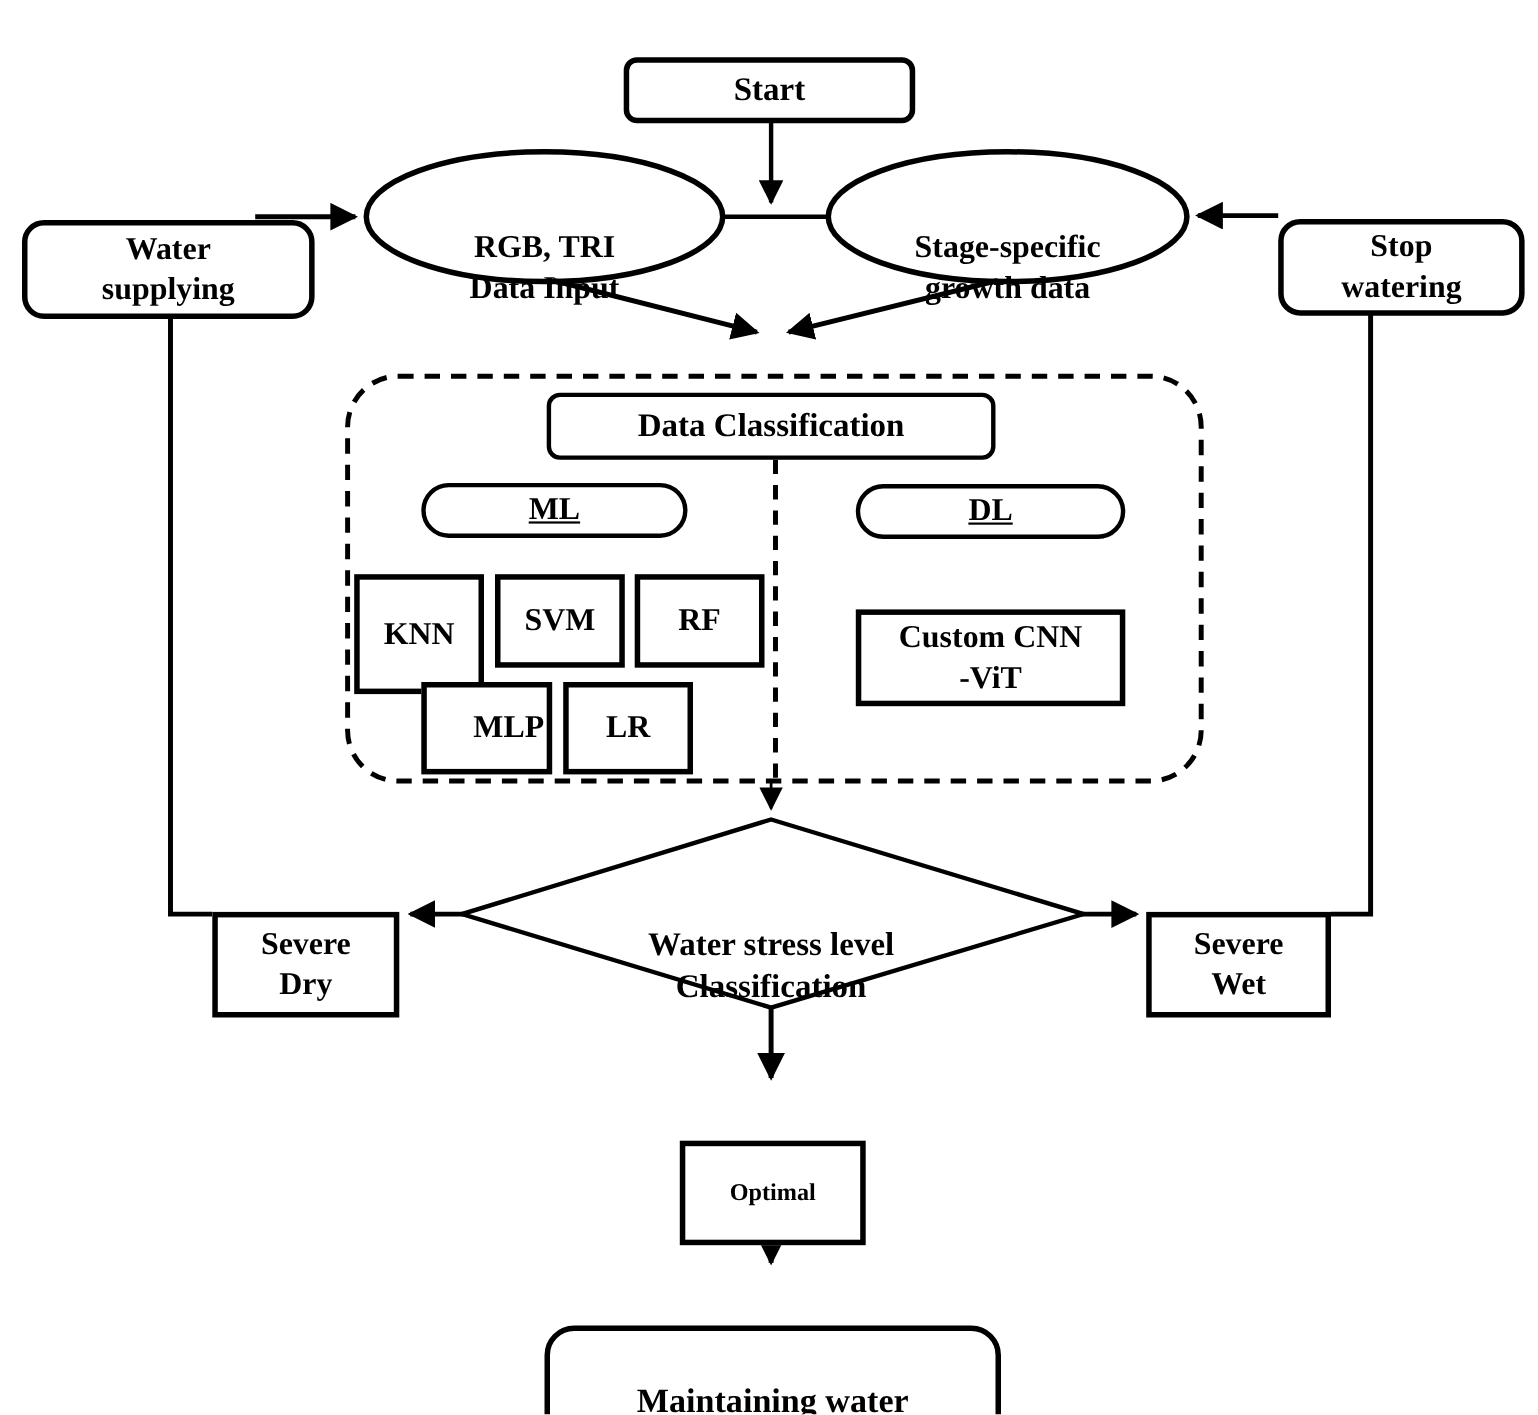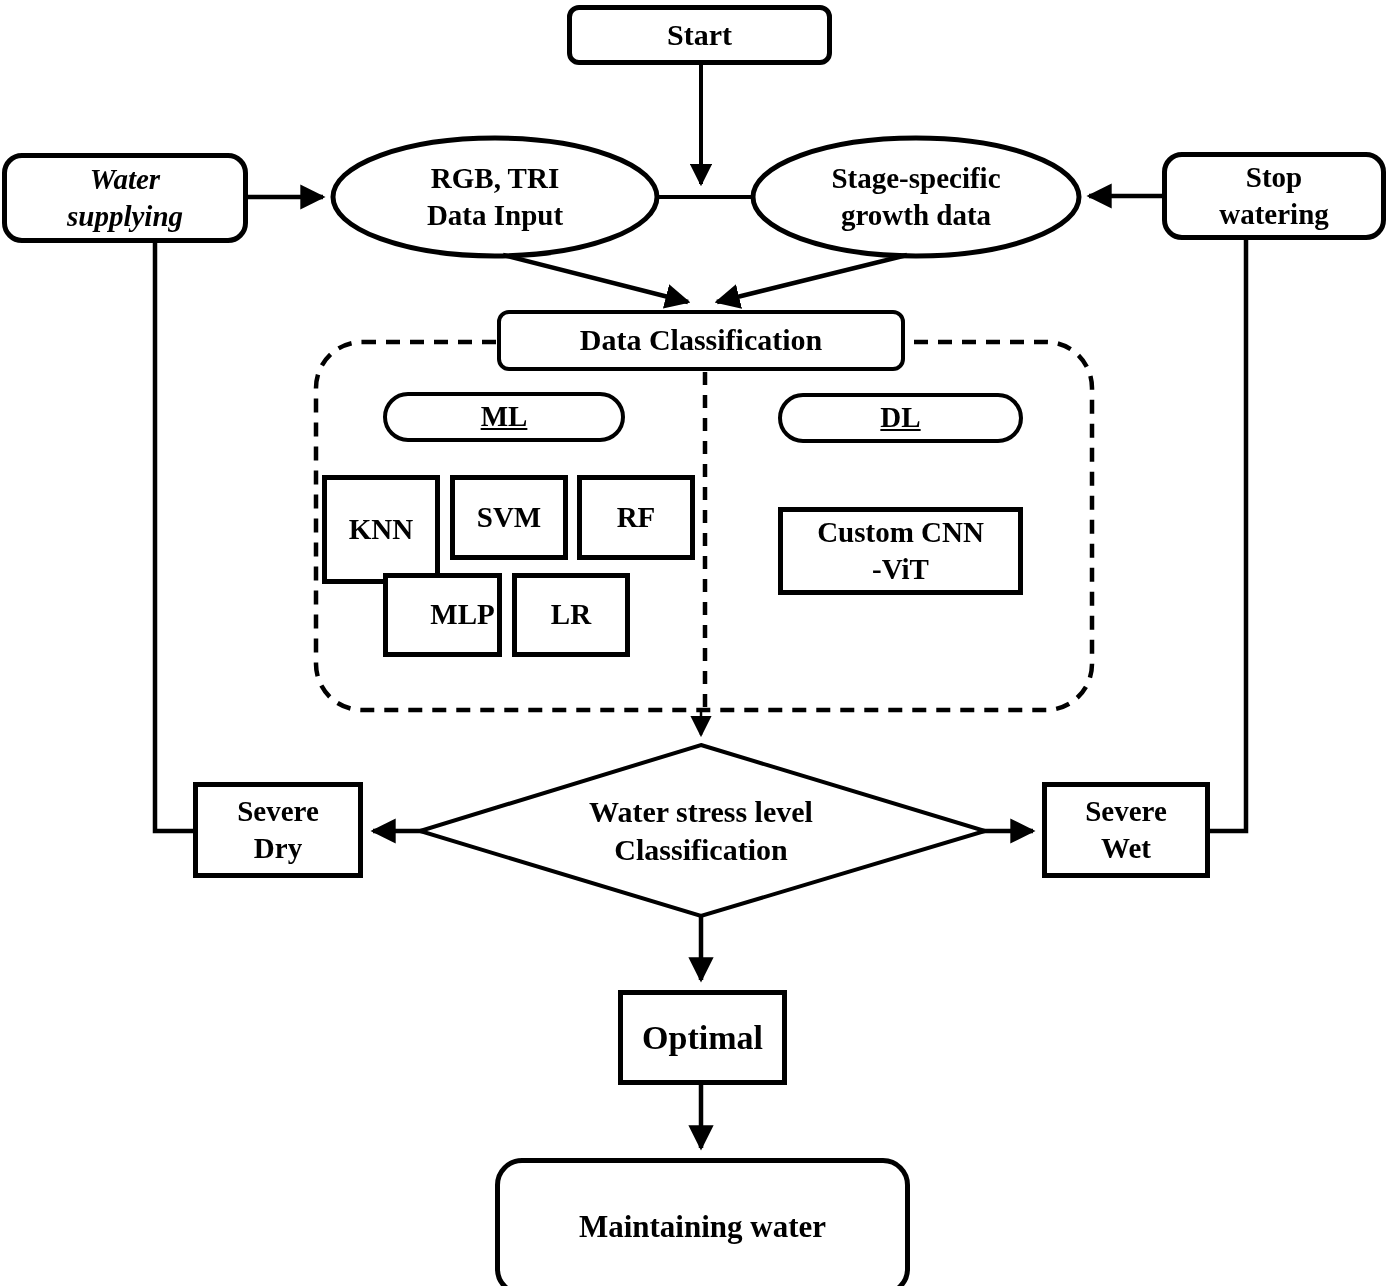--- a/index.html
+++ b/index.html
@@ -13,20 +13,21 @@
   #wires{position:absolute;left:0;top:0;width:1398px;height:1286px;}
   .node{
     position:absolute;
     display:flex;align-items:center;justify-content:center;
     text-align:center;
     font-weight:bold;color:#000000;background:#ffffff;
     border:5px solid #000000;box-sizing:border-box;
     white-space:pre-line;
     font-size:29px;line-height:1.28;
     z-index:2;
+    margin-top:47px;
   }
   .plain{border:none;background:transparent;z-index:3;}
   .round-sm{border-radius:12px;}
   .round-md{border-radius:20px;}
   .round-lg{border-radius:27px;}
   .pill{border-radius:26px;border-width:4px;text-decoration:underline;}
 </style>
 </head>
 <body>
 
@@ -72,21 +73,21 @@
 
     <path d="M1246 240 L1246 831 L1210 831" fill="none" stroke="#000000" stroke-width="4.5"></path>
 
     <line x1="701" y1="916" x2="701" y2="980" stroke="#000000" stroke-width="4.5" marker-end="url(#arrow)"></line>
 
     <line x1="701" y1="1085" x2="701" y2="1148" stroke="#000000" stroke-width="4.5" marker-end="url(#arrow)"></line>
   </svg>
 
   <div class="node round-sm" style="left:567px;top:5px;width:265px;height:60px;font-size:30px;">Start</div>
 
-  <div class="node round-md" style="left:2px;top:153px;width:246px;height:90px;font-style:italic;">Water
+  <div class="node round-md" style="left:20px;top:153px;width:266px;height:90px;">Water
 supplying</div>
 
   <div class="node plain" style="left:343px;top:141px;width:304px;height:112px;text-align:center;">RGB, TRI
 Data Input</div>
 
   <div class="node plain" style="left:763px;top:141px;width:306px;height:112px;">Stage-specific
 growth data</div>
 
   <div class="node round-md" style="left:1162px;top:152px;width:224px;height:88px;">Stop
 watering</div>
@@ -112,17 +113,17 @@
 
   <div class="node plain" style="left:500px;top:785px;width:402px;height:92px;font-size:30px;">Water stress level
 Classification</div>
 
   <div class="node" style="left:193px;top:782px;width:170px;height:96px;">Severe
 Dry</div>
 
   <div class="node" style="left:1042px;top:782px;width:168px;height:96px;">Severe
 Wet</div>
 
-  <div class="node" style="left:618px;top:990px;width:169px;height:95px;font-size:34px;">Optimal</div>
+  <div class="node" style="left:618px;top:990px;width:169px;height:95px;font-size:22px;">Optimal</div>
 
   <div class="node round-lg" style="left:495px;top:1158px;width:415px;height:138px;font-size:31px;">Maintaining water</div>
 
 </div>
 
 </body></html>

